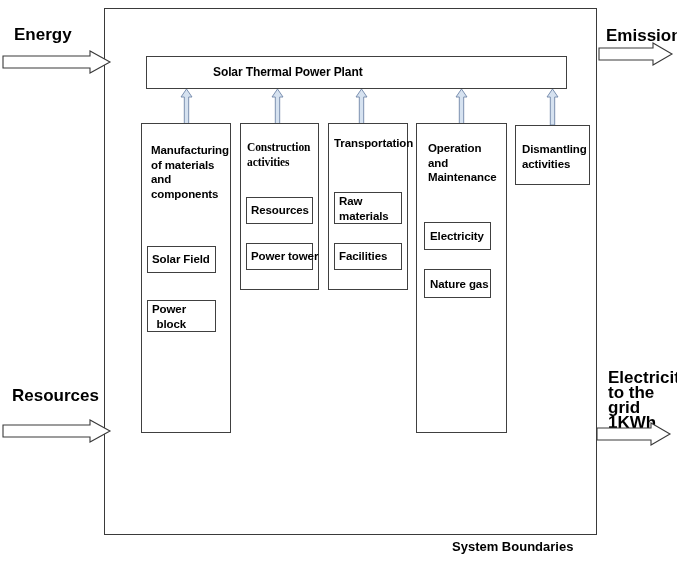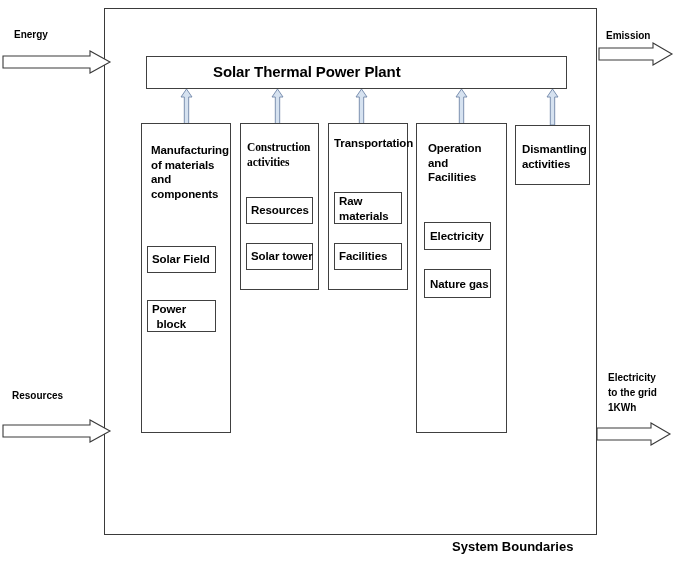--- a/index.html
+++ b/index.html
@@ -50,21 +50,21 @@
   
   .plant-box {
     left: 146px;
     top: 56px;
     width: 421px;
     height: 33px;
   }
   .plant-label {
     left: 213px;
     top: 65px;
-    font-size: 15px;
+    font-size: 12px;
     font-weight: bold;
   }
 
   
   .col-manufacturing { left: 141px; top: 123px; width: 90px;  height: 310px; }
   .col-construction  { left: 240px; top: 123px; width: 79px;  height: 167px; }
   .col-transport     { left: 328px; top: 123px; width: 80px;  height: 167px; }
   .col-om            { left: 416px; top: 123px; width: 91px;  height: 310px; }
   .col-dismantling   { left: 515px; top: 125px; width: 75px;  height: 60px;  }
 
@@ -105,21 +105,21 @@
   
   .h-arrow svg { display: block; }
   .ha-energy      { left: 2px;   top: 50px;  }
   .ha-resources   { left: 2px;   top: 419px; }
   .ha-emission    { left: 598px; top: 42px;  }
   .ha-electricity { left: 596px; top: 422px; }
 
   
   .ext-label {
     font-weight: bold;
-    font-size: 10px;
+    font-size: 17px;
     line-height: 15px;
     color: #000000;
     white-space: pre-line;
   }
   .lbl-energy      { left: 14px;  top: 27px;  }
   .lbl-resources   { left: 12px;  top: 388px; }
   .lbl-emission    { left: 606px; top: 28px;  }
   .lbl-electricity-grid { left: 608px; top: 370px; }
   .lbl-system-boundaries { left: 452px; top: 539px; font-size: 13px; }
 </style>
@@ -169,34 +169,34 @@
   <div class="abs box sub-power-block"></div>
   <div class="abs box-label lbl-power-block">Power
 block</div>
 
   <div class="abs box col-construction"></div>
   <div class="abs box-label lbl-construction">Construction
 activities</div>
   <div class="abs box sub-workshop"></div>
   <div class="abs box-label lbl-workshop">Resources</div>
   <div class="abs box sub-solar-tower"></div>
-  <div class="abs box-label lbl-solar-tower">Solar tower</div>
+  <div class="abs box-label lbl-solar-tower">Power tower</div>
 
   <div class="abs box col-transport"></div>
   <div class="abs box-label lbl-transport">Transportation</div>
   <div class="abs box sub-raw-mat"></div>
   <div class="abs box-label lbl-raw-mat">Raw
 materials</div>
   <div class="abs box sub-facilities"></div>
   <div class="abs box-label lbl-facilities">Facilities</div>
 
   <div class="abs box col-om"></div>
   <div class="abs box-label lbl-om">Operation
 and
-Facilities</div>
+Maintenance</div>
   <div class="abs box sub-electricity"></div>
   <div class="abs box-label lbl-electricity">Electricity</div>
   <div class="abs box sub-nature-gas"></div>
   <div class="abs box-label lbl-nature-gas">Nature gas</div>
 
   <div class="abs box col-dismantling"></div>
   <div class="abs box-label lbl-dismantling">Dismantling
 activities</div>
 
   <div class="abs ext-label lbl-energy">Energy</div>

